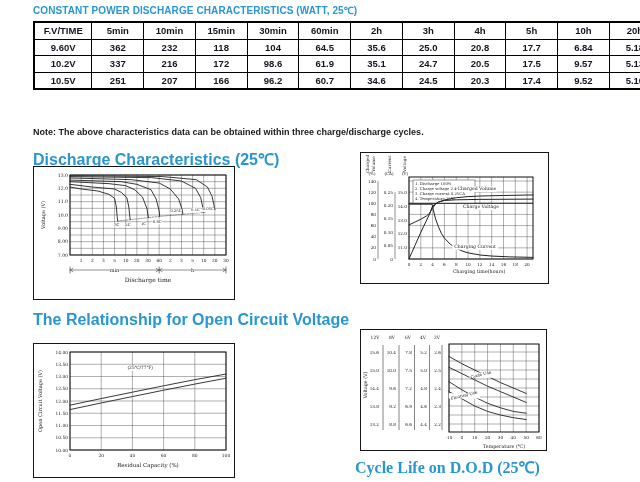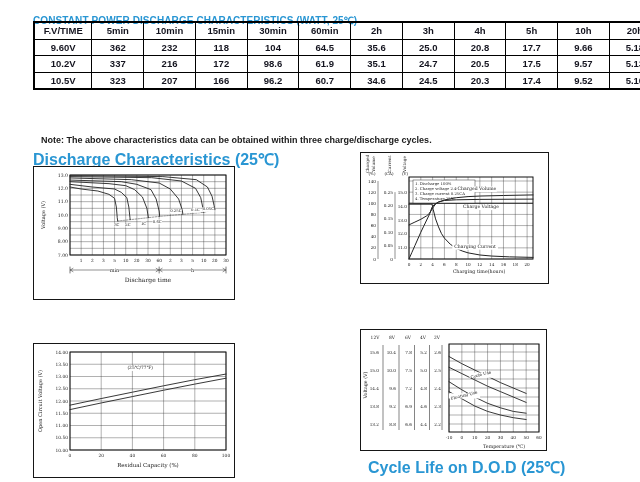--- a/index.html
+++ b/index.html
@@ -1,25 +1,25 @@
 <!DOCTYPE html>
 <html style="--accent: #2996d3;"><head>
 <meta charset="utf-8">
 <style>
   html,body{margin:0;padding:0;background:#fff;}
   .page{position:relative;width:640px;height:482px;background:#fff;overflow:hidden;
         font-family:"Liberation Sans",sans-serif;}
-  .page-title{position:absolute;left:33px;top:13px;margin:0;font-size:10px;font-weight:700;
+  .page-title{position:absolute;left:33px;top:3px;margin:0;font-size:10px;font-weight:700;
         color:var(--accent,#2996d3);letter-spacing:.1px;}
   table.power-table{position:absolute;left:33px;top:21px;width:629px;border-collapse:collapse;
         table-layout:fixed;border:2px solid #000;}
   table.power-table th,table.power-table td{border:1.4px solid #000;font-size:9.5px;font-weight:700;
         color:#14141f;text-align:center;height:15.5px;padding:0;line-height:1;}
   table.power-table th:first-child{width:9%;}
-  .note{position:absolute;left:33px;top:127px;margin:8px;font-size:9px;font-weight:600;color:#1a1a1a;}
+  .note{position:absolute;left:33px;top:127px;margin:0;font-size:9px;font-weight:600;color:#1a1a1a;}
   .h-blue{position:absolute;margin:0;font-size:16px;font-weight:700;color:var(--accent,#2996d3);line-height:1.3;}
   .chartbox{position:absolute;border:1.6px solid #161616;background:#fff;}
   svg{display:block;}
   svg text{font-family:"DejaVu Serif",serif;fill:#1c1c1c;}
 </style>
 </head>
 <body>
 
 <div class="page">
 
@@ -47,40 +47,40 @@
           <td>9.60V</td>
           <td>362</td>
           <td>232</td>
           <td>118</td>
           <td>104</td>
           <td>64.5</td>
           <td>35.6</td>
           <td>25.0</td>
           <td>20.8</td>
           <td>17.7</td>
-          <td>9.66</td>
+          <td>6.84</td>
           <td>5.18</td>
         </tr>
         <tr>
           <td>10.2V</td>
           <td>337</td>
           <td>216</td>
           <td>172</td>
           <td>98.6</td>
           <td>61.9</td>
           <td>35.1</td>
           <td>24.7</td>
           <td>20.5</td>
           <td>17.5</td>
           <td>9.57</td>
           <td>5.13</td>
         </tr>
         <tr>
           <td>10.5V</td>
-          <td>323</td>
+          <td>251</td>
           <td>207</td>
           <td>166</td>
           <td>96.2</td>
           <td>60.7</td>
           <td>34.6</td>
           <td>24.5</td>
           <td>20.3</td>
           <td>17.4</td>
           <td>9.52</td>
           <td>5.10</td>
@@ -277,21 +277,21 @@
           <rect x="100.07409523809524" y="51.46785714285714" width="39.928" height="5.6" fill="#fff"></rect>
           <text x="120.03809523809524" y="55.267857142857146" font-size="4.6" text-anchor="middle">Charge Voltage</text>
           <polyline points="48,51.17714285714286 71.02857142857142,51.17714285714286 72.2095238095238,56.52571428571429 74.57142857142857,65.88571428571429 77.52380952380952,73.90857142857143 80.47619047619048,80.59428571428572 83.42857142857143,85.14057142857143 89.33333333333334,91.29142857142857 95.23809523809524,95.30285714285714 101.14285714285714,97.97714285714285 107.04761904761905,99.84914285714285 118.85714285714286,101.98857142857143 130.66666666666669,103.05828571428572 148.38095238095238,103.86057142857143 172,104.39542857142857" fill="none" stroke="#222" stroke-width="1" stroke-linejoin="round" stroke-linecap="round"></polyline>
           <rect x="91.31733333333334" y="91.13085714285715" width="45.632" height="5.6" fill="#fff"></rect>
           <text x="114.13333333333334" y="94.93085714285715" font-size="4.6" text-anchor="middle">Charging Current</text>
         </g>
       </svg>
   </div>
 
   <h2 class="h-blue" style="left:33px;top:310px;">
-    <br>
+    <span>The Relationship for Open Circuit Voltage</span><br>
   </h2>
   <div class="chartbox" style="left:33px;top:343px;">
     <svg id="c-ocv" width="200" height="133" viewBox="0 0 200 133">
         <g>
           <line x1="36" y1="106" x2="192" y2="106" stroke="#3a3a3a" stroke-width="0.4"></line>
           <line x1="36" y1="93.75" x2="192" y2="93.75" stroke="#3a3a3a" stroke-width="0.4"></line>
           <line x1="36" y1="81.5" x2="192" y2="81.5" stroke="#3a3a3a" stroke-width="0.4"></line>
           <line x1="36" y1="69.25" x2="192" y2="69.25" stroke="#3a3a3a" stroke-width="0.4"></line>
           <line x1="36" y1="57" x2="192" y2="57" stroke="#3a3a3a" stroke-width="0.4"></line>
           <line x1="36" y1="44.75" x2="192" y2="44.75" stroke="#3a3a3a" stroke-width="0.4"></line>
@@ -417,14 +417,14 @@
           <text x="165.14285714285717" y="109" font-size="4.2" text-anchor="middle">50</text>
           <text x="178" y="109" font-size="4.2" text-anchor="middle">60</text>
         </g>
         <g>
           <text x="6" y="55" font-size="4.8" text-anchor="middle" transform="rotate(-90 6 55)">Voltage (V)</text>
           <text x="143" y="118" font-size="4.8" text-anchor="middle">Temperature (℃)</text>
         </g>
       </svg>
   </div>
 
-  <h2 class="h-blue" style="left:368px;top:458px;">Cycle Life on D.O.D (25℃)</h2>
+  <h2 class="h-blue" style="left:355px;top:458px;font-family:Liberation Serif, serif;">Cycle Life on D.O.D (25℃)</h2>
 </div>
 
 </body></html>

